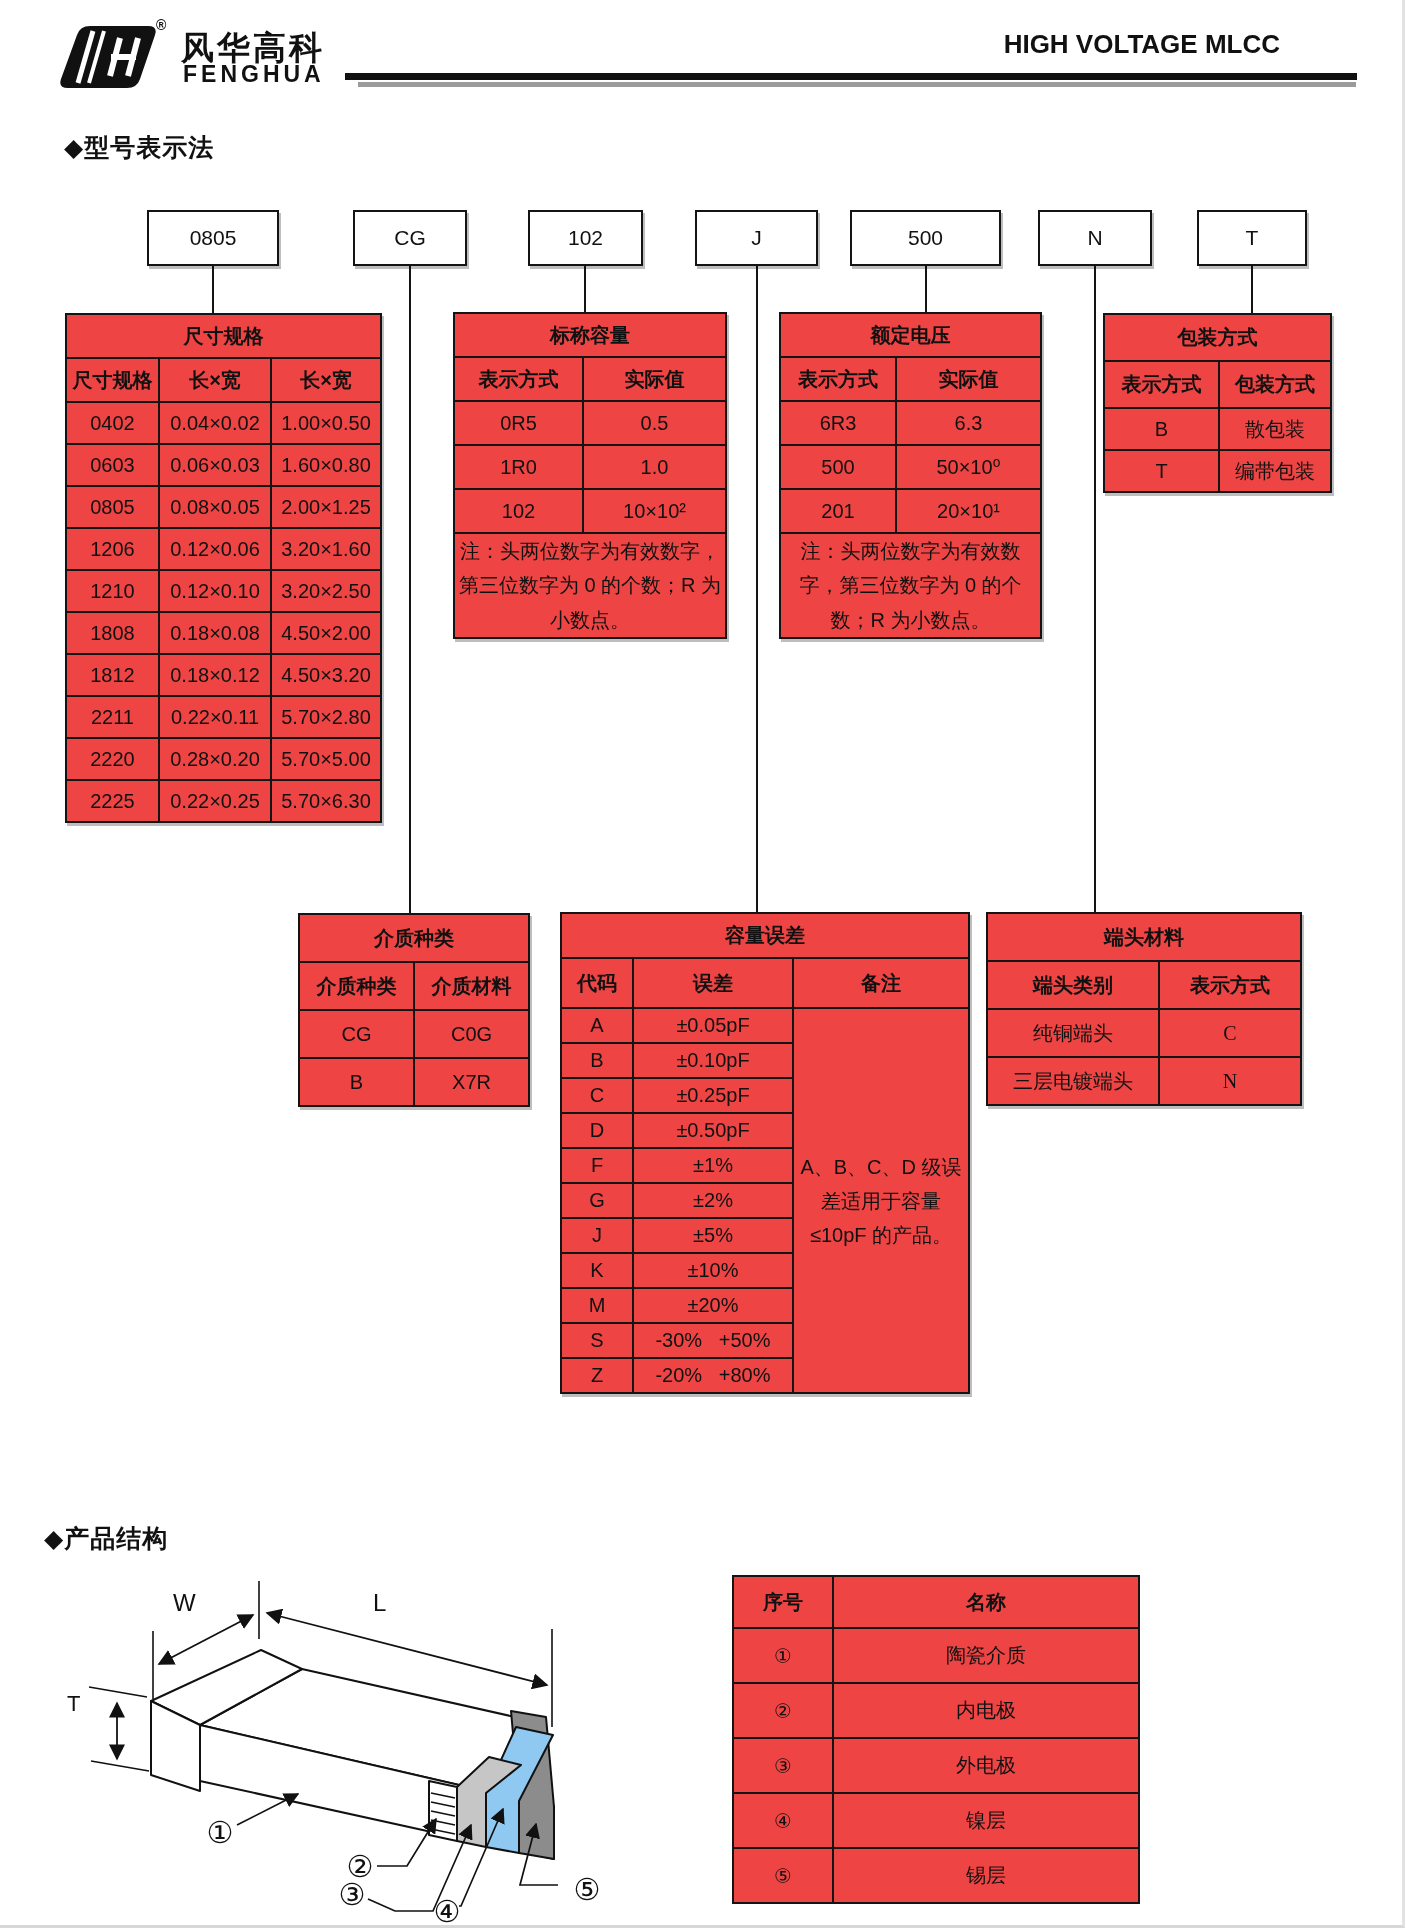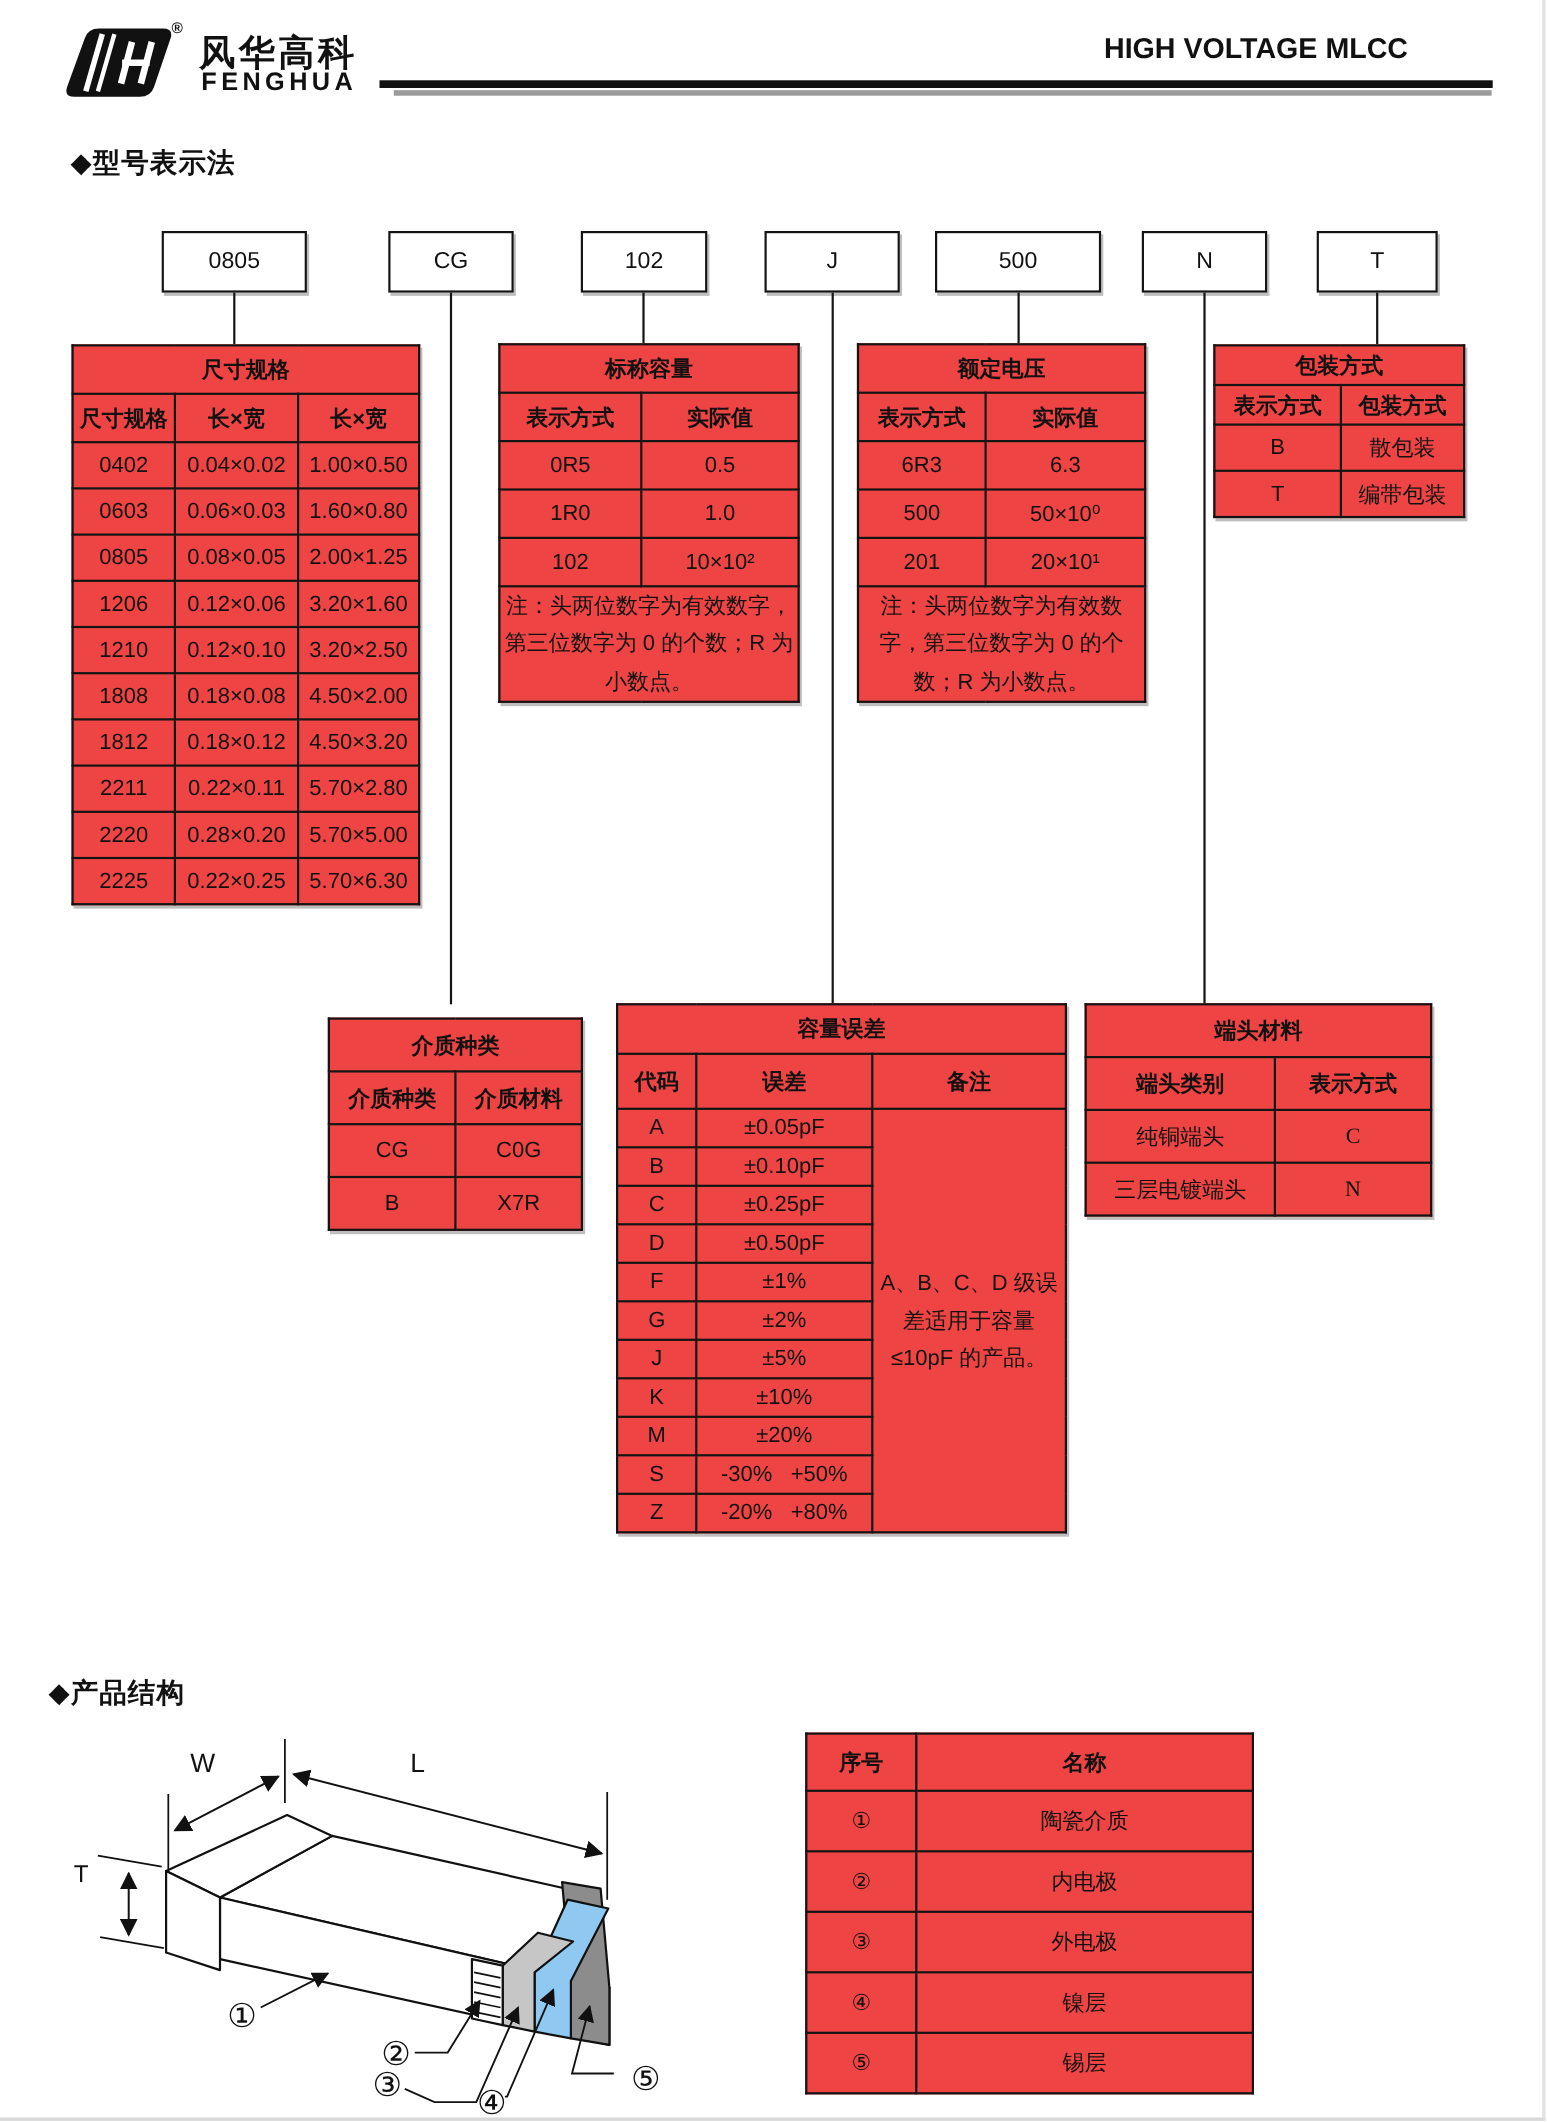--- a/index.html
+++ b/index.html
@@ -39,21 +39,21 @@
   td.remark-cell{font-size:19px;font-weight:600;line-height:1.7;padding:0 14px;vertical-align:middle;}
   th.left-title{text-align:left;padding-left:14px;}
   td.pre{white-space:pre;}
   td.serif{font-family:"Liberation Serif","DejaVu Serif",serif;font-size:21px;}
   td.circ{font-size:23px;}
 
   #size-table tr{height:42px;}
   #size-table tr.hd{height:44px;}
   #cap-table tr,#volt-table tr{height:44px;padding-left:40px;}
   #pack-table tr{height:42px;}
-  #pack-table tr.hd{height:36px;}
+  #pack-table tr.hd{height:47px;}
   #diel-table tr{height:48px;}
   #tol-table tr{height:35px;}
   #tol-table tr.title{height:45px;}
   #tol-table tr.hd{height:50px;}
   #term-table tr{height:48px;}
   #struct-table tr{height:55px;}
   #struct-table tr.hd{height:52px;}
 </style>
 </head>
 <body>
@@ -241,21 +241,21 @@
         <td>B</td>
         <td>散包装</td>
       </tr>
   <tr>
         <td>T</td>
         <td>编带包装</td>
       </tr>
 </tbody>
   </table>
 
-<table class="t" id="diel-table" style="left:298px;top:913px;width:230px;margin-top:12px;">
+<table class="t" id="diel-table" style="left:298px;top:913px;width:230px;">
   <colgroup>
       <col style="width:115px">
       <col style="width:115px">
     </colgroup>
   <tbody>
       <tr>
         <th colspan="2">介质种类</th>
       </tr>
   <tr>
     <th>介质种类</th>

